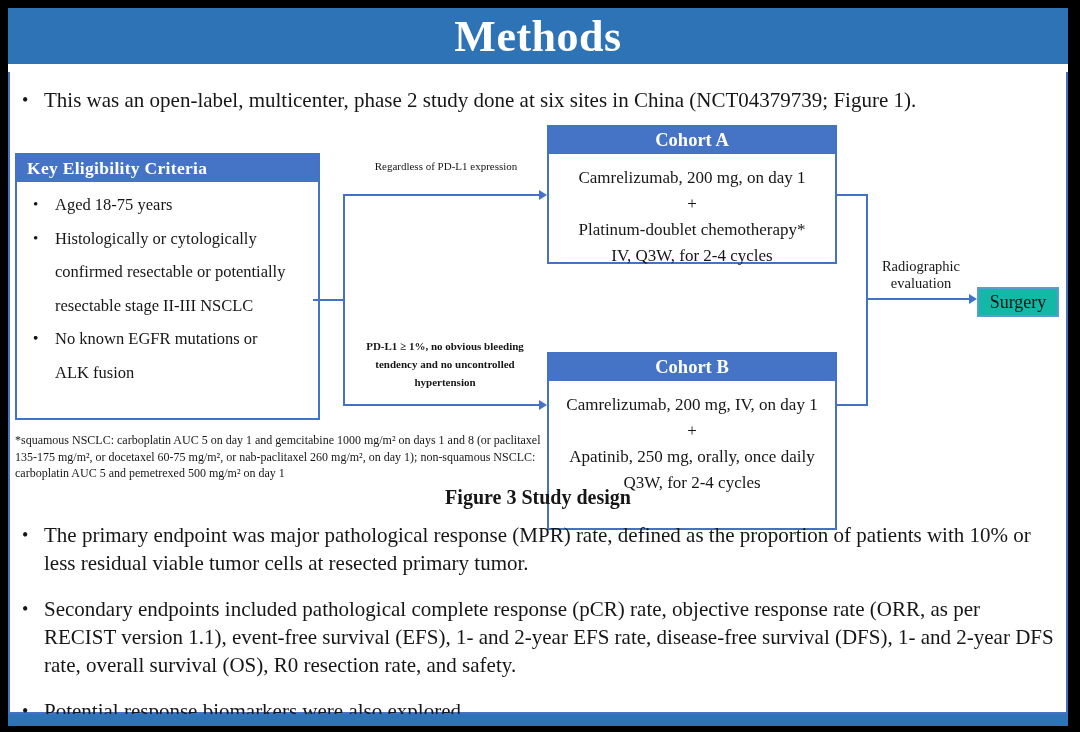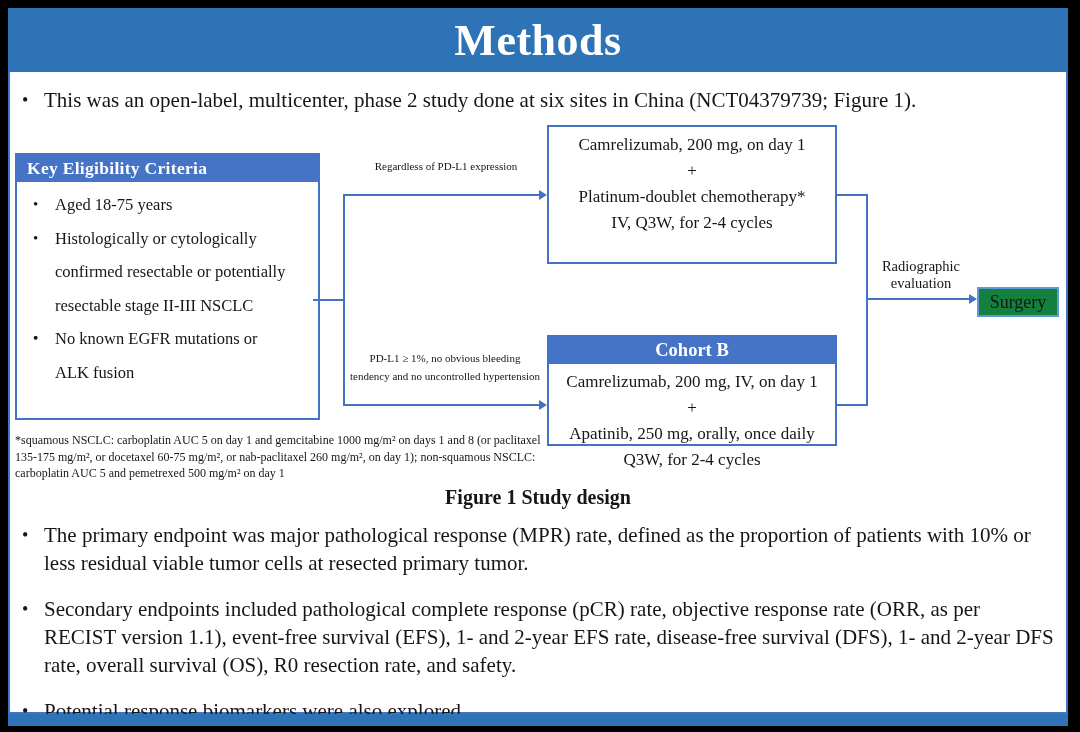--- a/index.html
+++ b/index.html
@@ -9,21 +9,21 @@
     --surgery-border-blue:#5B9BD5;
     --text-black:#161616;
   }
   html,body{margin:0;padding:0;}
   body{
     width:1080px;height:732px;background:#000;position:relative;overflow:hidden;
     font-family:"Liberation Serif","DejaVu Serif",serif;color:var(--text-black);
   }
   .slide{position:absolute;left:8px;top:8px;width:1060px;height:718px;background:#fff;}
   .titlebar{
-    position:absolute;left:0;top:0;right:0;height:64px;background:var(--bar-blue);
+    position:absolute;left:0;top:0;right:0;height:56px;background:var(--bar-blue);
     display:flex;align-items:center;justify-content:center;
   }
   .titlebar .t{color:#fff;font-weight:bold;font-size:44px;letter-spacing:.5px;}
   .contentbg{
     position:absolute;left:0;right:0;top:64px;height:642px;background:#fff;
     border:2px solid var(--line-blue);border-top:none;box-sizing:border-box;
   }
   .bottombar{position:absolute;left:0;right:0;bottom:0;height:12px;background:var(--bar-blue);}
 
   .bullet-row{position:relative;padding-left:22px;font-size:21px;line-height:28px;}
@@ -37,35 +37,35 @@
     border:2px solid var(--line-blue);box-sizing:border-box;background:#fff;}
   .elig-head{height:27px;background:var(--panel-header-blue);color:#fff;font-weight:bold;
     font-size:17.5px;line-height:26px;padding-left:10px;letter-spacing:.3px;}
   .elig-body{padding-top:6px;}
   .elig-row{position:relative;padding-left:38px;font-size:16.5px;line-height:33.5px;white-space:nowrap;}
   .elig-row .dot{position:absolute;left:16px;top:0;font-size:15px;}
 
   .cohort{position:absolute;width:290px;height:139px;border:2px solid var(--line-blue);
     box-sizing:border-box;background:#fff;text-align:center;}
   .cohort-a{left:539px;top:117px;}
-  .cohort-b{left:539px;top:327px;height:111px;}
+  .cohort-b{left:539px;top:344px;height:178px;}
   .cohort-head{height:27px;background:var(--panel-header-blue);color:#fff;font-weight:bold;
     font-size:18.5px;line-height:26px;}
-  .cohort-body{padding-top:5px;}
+  .cohort-body{padding-top:11px;}
   .cohort-line{font-size:17px;line-height:26px;white-space:nowrap;}
 
   .branch-label{position:absolute;text-align:center;font-size:11px;line-height:18px;}
   .branch-top{left:348px;top:149px;width:180px;}
-  .branch-bottom{left:341px;top:341px;width:192px;}
+  .branch-bottom{left:341px;top:329px;width:192px;font-weight:bold;}
   .eval-label{position:absolute;left:852px;top:250px;width:122px;text-align:center;
     font-size:14.5px;line-height:17px;}
 
   .surgery{position:absolute;left:969px;top:279px;width:82px;height:30px;
     border:2px solid var(--surgery-border-blue);box-sizing:border-box;
-    text-align:center;font-size:18px;line-height:26px;background:#15803d;}
+    text-align:center;font-size:18px;line-height:26px;background:#14b8a6;}
 
   .hline{position:absolute;height:2px;background:var(--line-blue);}
   .vline{position:absolute;width:2px;background:var(--line-blue);}
   .arrow-head{position:absolute;width:0;height:0;
     border-left:8px solid var(--line-blue);
     border-top:5px solid transparent;border-bottom:5px solid transparent;}
 
   .footnote{position:absolute;left:7px;top:424px;width:530px;font-size:12px;line-height:16.5px;}
   .caption{position:absolute;left:0;top:478px;width:1060px;text-align:center;
     font-weight:bold;font-size:20px;}
@@ -113,20 +113,21 @@
     <div class="hline" style="left:829px;top:186px;width:31px;"></div>
     <div class="vline" style="left:858px;top:186px;height:212px;"></div>
     <div class="hline" style="left:829px;top:396px;width:31px;"></div>
     <div class="hline" style="left:858px;top:290px;width:104px;"></div>
     <div class="arrow-head" style="left:961px;top:286px;"></div>
 
     <div class="branch-label branch-top">Regardless of PD-L1 expression</div>
     <div class="branch-label branch-bottom">PD-L1 ≥ 1%, no obvious bleeding tendency and no uncontrolled hypertension</div>
 
     <div class="cohort cohort-a">
+      <div class="cohort-head">Cohort A</div>
       <div class="cohort-body">
         <div class="cohort-line">Camrelizumab, 200 mg, on day 1</div>
         <div class="cohort-line">+</div>
         <div class="cohort-line">Platinum-doublet chemotherapy*</div>
         <div class="cohort-line">IV, Q3W, for 2-4 cycles</div>
       </div>
     </div>
 
     <div class="cohort cohort-b">
       <div class="cohort-head">Cohort B</div>
@@ -135,21 +136,21 @@
         <div class="cohort-line">+</div>
         <div class="cohort-line">Apatinib, 250 mg, orally, once daily</div>
         <div class="cohort-line">Q3W, for 2-4 cycles</div>
       </div>
     </div>
 
     <div class="eval-label">Radiographic evaluation</div>
     <div class="surgery">Surgery</div>
 
     <div class="footnote">*squamous NSCLC: carboplatin AUC 5 on day 1 and gemcitabine 1000 mg/m² on days 1 and 8 (or paclitaxel 135-175 mg/m², or docetaxel 60-75 mg/m², or nab-paclitaxel 260 mg/m², on day 1); non-squamous NSCLC: carboplatin AUC 5 and pemetrexed 500 mg/m² on day 1</div>
-    <div class="caption">Figure 1 Study design</div>
+    <div class="caption">Figure 3 Study design</div>
   </div>
 
   <div class="bullets">
     <div class="bullet-row">
       <span class="dot">•</span>
       <span>The primary endpoint was major pathological response (MPR) rate, defined as the proportion of patients with 10% or less residual viable tumor cells at resected primary tumor.</span>
     </div>
     <div class="bullet-row">
       <span class="dot">•</span>
       <span>Secondary endpoints included pathological complete response (pCR) rate, objective response rate (ORR, as per RECIST version 1.1), event-free survival (EFS), 1- and 2-year EFS rate, disease-free survival (DFS), 1- and 2-year DFS rate, overall survival (OS), R0 resection rate, and safety.</span>

